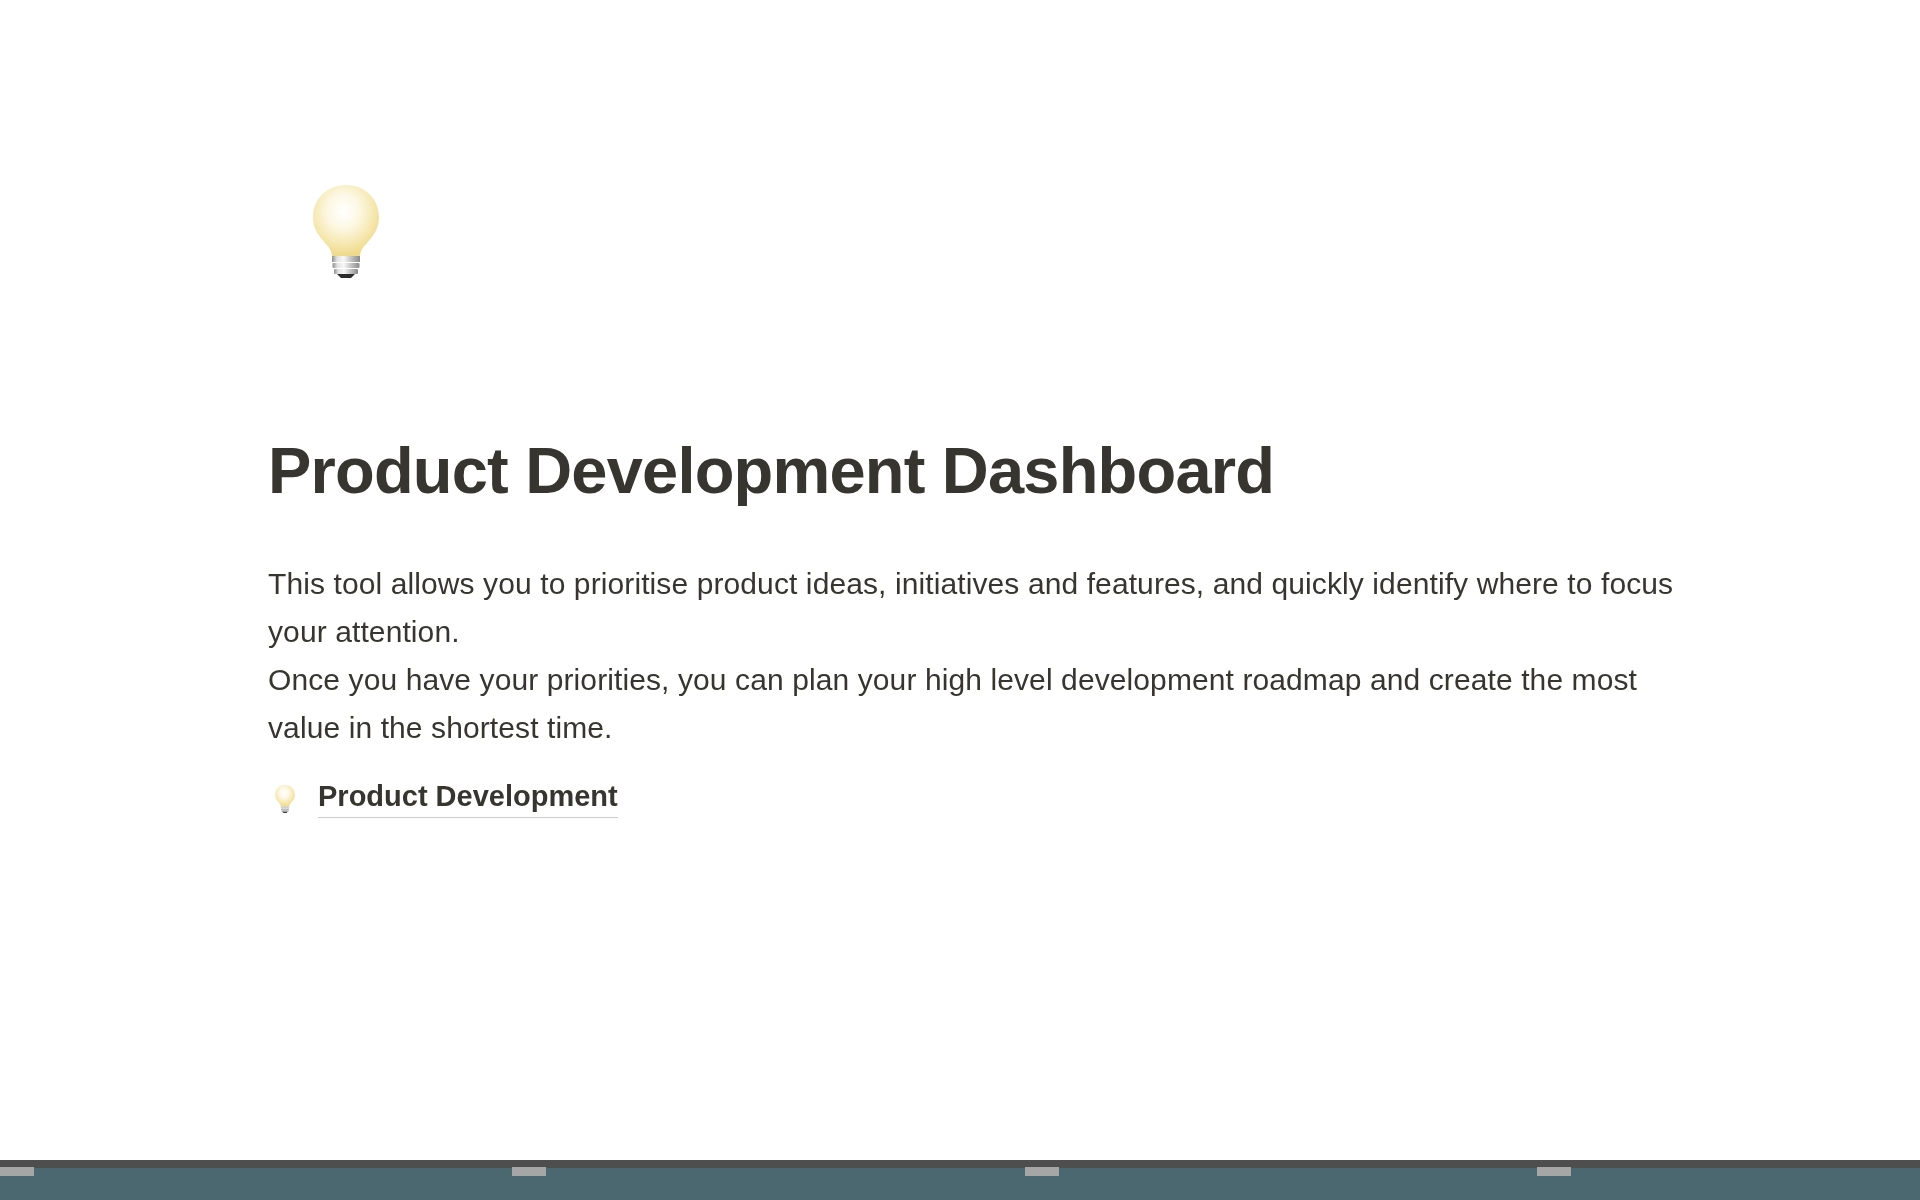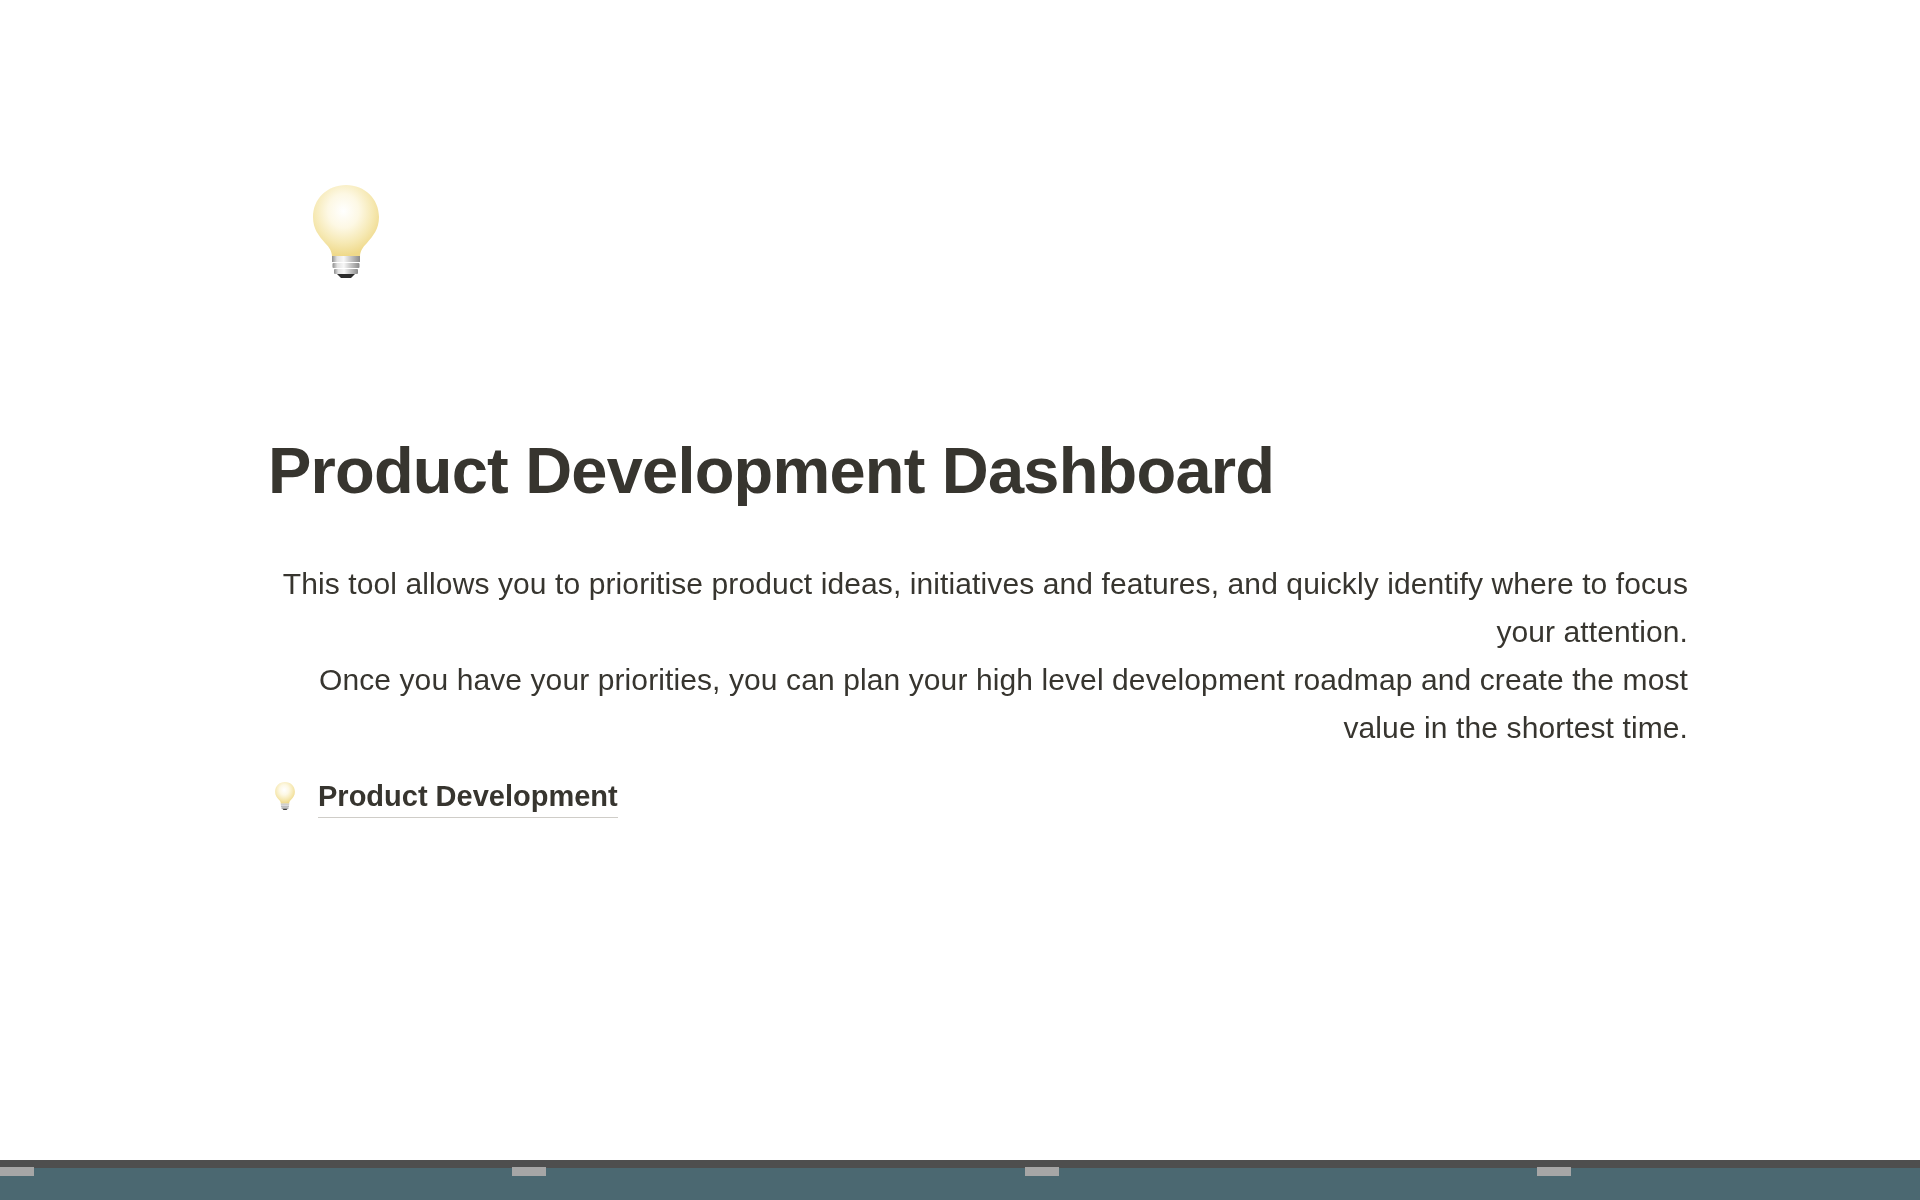--- a/index.html
+++ b/index.html
@@ -65,31 +65,31 @@
   .body-text {
     position: absolute;
     left: 268px;
     width: 1420px;
     margin: 0;
     font-size: 30px;
     line-height: 48px;
     font-weight: 400;
     color: #37352f;
     letter-spacing: 0.1px;
-    text-align: right;
   }
   .body-text.p1 { top: 560px; }
   .body-text.p2 { top: 656px; }
 
   
   .page-link-row {
     position: absolute;
     left: 268px;
     top: 778px;
     display: flex;
+    align-items: center;
     height: 40px;
   }
   .page-link-icon {
     width: 34px;
     height: 34px;
     margin-right: 16px;
     flex: 0 0 34px;
     display: flex;
     align-items: center;
     justify-content: center;

